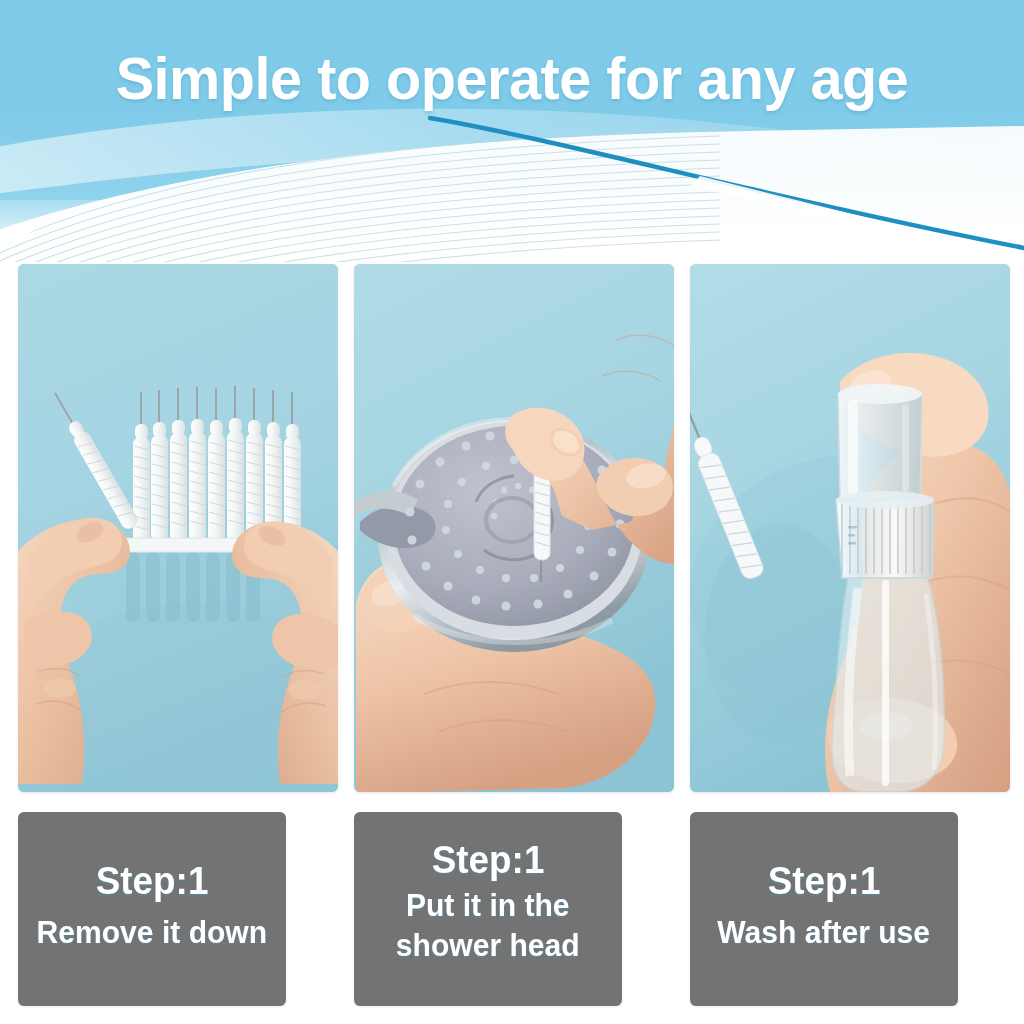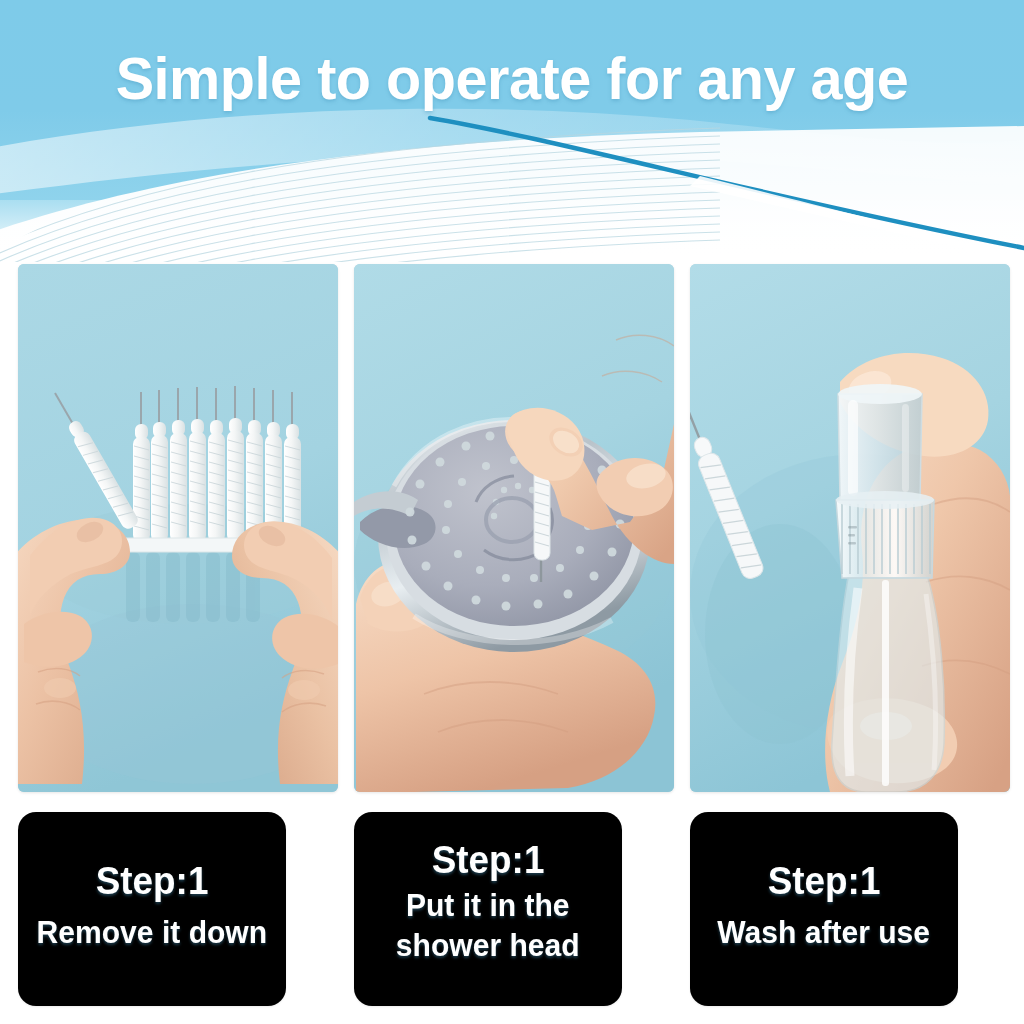--- a/index.html
+++ b/index.html
@@ -52,22 +52,22 @@
   .photo.p2{left:354px;}
   .photo.p3{left:690px;}
   .photo svg{display:block;width:320px;height:528px;}
 
   
   .steps{
     position:absolute;left:0;top:812px;width:1024px;height:196px;
   }
   .step-card{
     position:absolute;top:0;width:268px;height:194px;
-    background:#000000;
-    border-radius:18px;
+    background:#737373;
+    border-radius:6px;
     box-shadow:0 1px 2px rgba(0,0,0,.08);
     display:flex;flex-direction:column;
     align-items:center;justify-content:center;
     text-align:center;
     color:#ffffff;
   }
   .step-card.c1{left:18px;}
   .step-card.c2{left:354px;}
   .step-card.c3{left:690px;}
 

